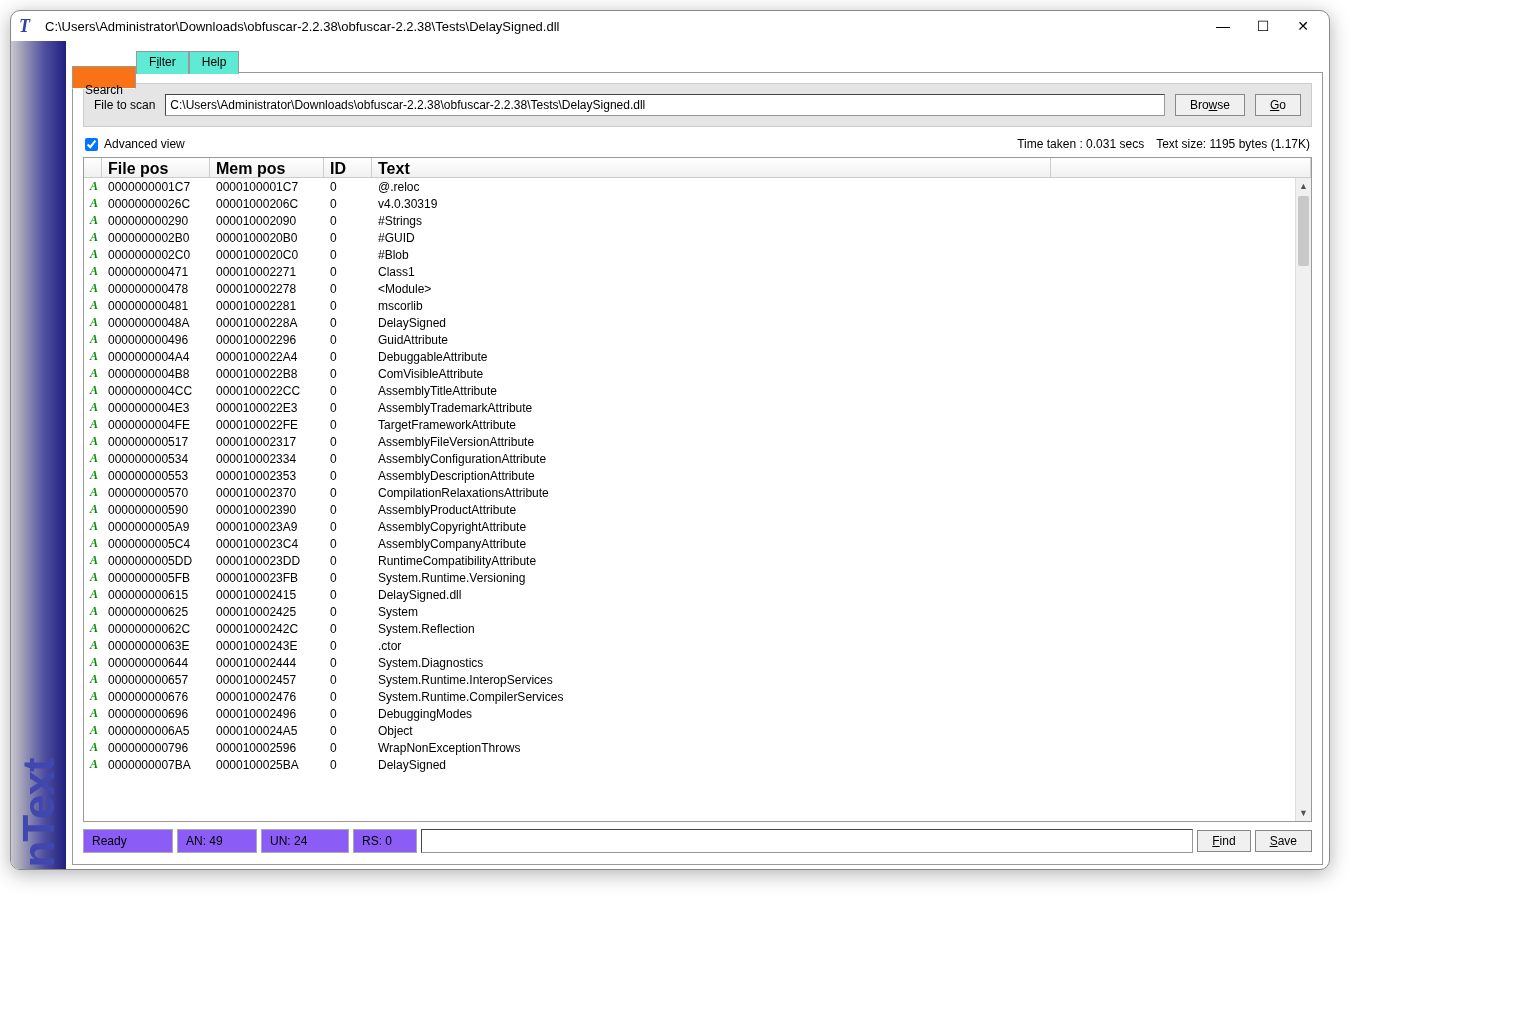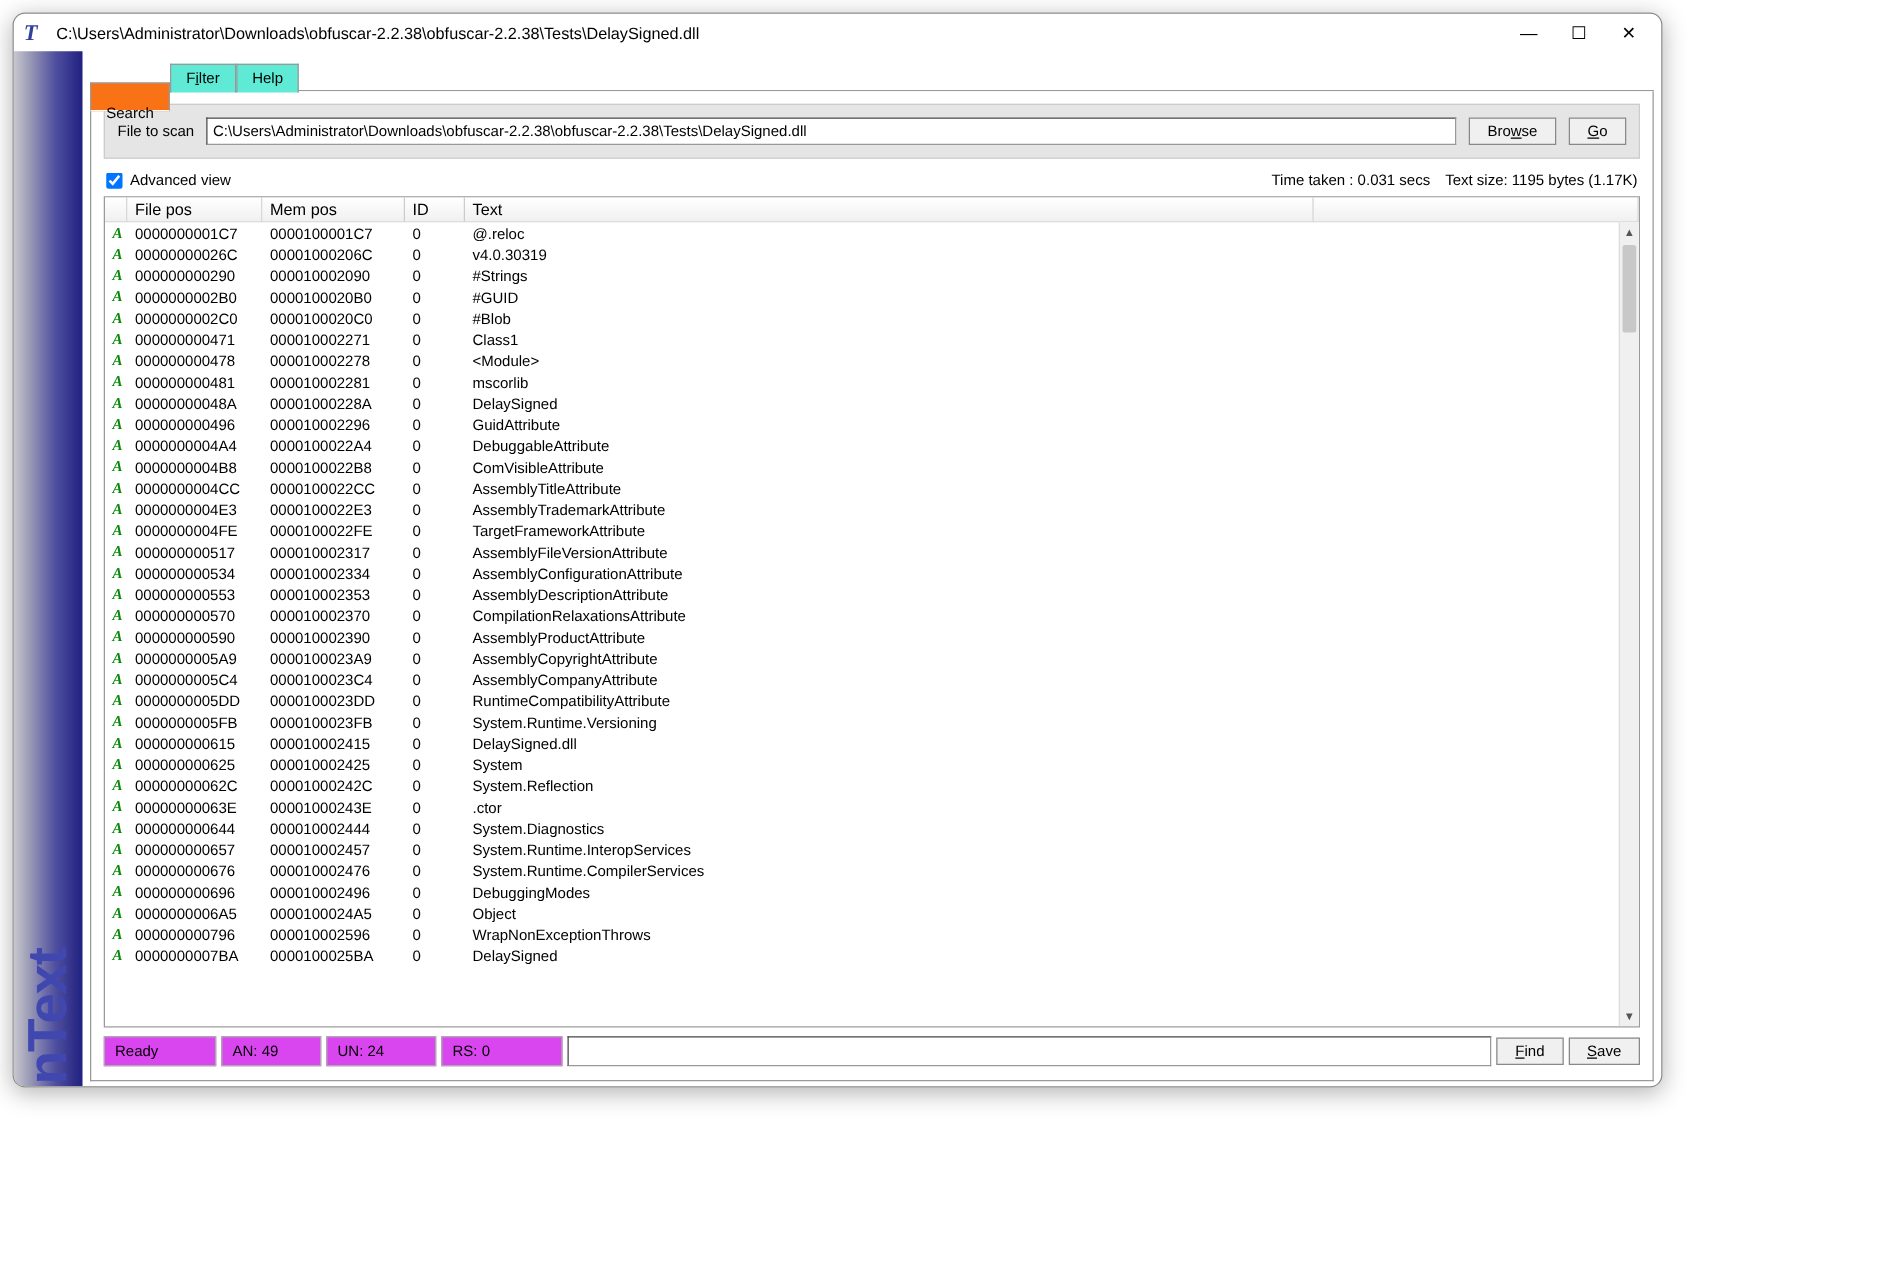--- a/index.html
+++ b/index.html
@@ -23,37 +23,37 @@
 .file-row label { font-size: 12px; }
 .file-input { flex: 1; border: 1px inset #999; padding: 2px 4px; font-size: 12px; height: 22px; background: #fff; }
 .btn { border: 1px solid #888; background: #f0f0f0; padding: 3px 14px; font-size: 12px; cursor: default; }
 .btn .ul { text-decoration: underline; }
 .options-row { display: flex; align-items: center; margin: 10px 2px 6px 2px; font-size: 12px; }
 .options-row .adv { display: flex; align-items: center; gap: 6px; }
 .options-row .spacer { flex: 1; }
 .options-row .stats { display: flex; gap: 12px; }
 .table-wrap { flex: 1; border: 1px solid #999; overflow: hidden; position: relative; display: flex; flex-direction: column; }
 .thead { display: flex; background: #fff; border-bottom: 1px solid #ccc; height: 20px; flex-shrink: 0; }
-.thead .th { border-right: 1px solid #ccc; padding: 2px 6px; font-size: 13px; background: linear-gradient(#fff,#f0f0f0); cursor: default; }
+.thead .th { border-right: 1px solid #ccc; padding: 2px 6px; font-size: 16px; background: linear-gradient(#fff,#f0f0f0); cursor: default; font-weight: bold; }
 .col-icon { width: 18px; flex-shrink: 0; }
 .col-fpos { width: 108px; flex-shrink: 0; }
 .col-mpos { width: 114px; flex-shrink: 0; }
 .col-id { width: 48px; flex-shrink: 0; text-align: left; }
 .col-text { flex: 1; min-width: 200px; }
 .col-extra { width: 260px; flex-shrink: 0; }
 .tbody { flex: 1; overflow-y: auto; font-size: 12px; background: #fff; }
 .trow { display: flex; height: 17px; align-items: center; }
 .trow .td { padding: 0 6px; white-space: nowrap; overflow: hidden; }
 .trow .icon-a { color: #0a8a0a; font-weight: bold; font-style: italic; text-align: center; font-family: serif; }
 .statusbar { display: flex; align-items: center; height: 26px; margin-top: 6px; gap: 4px; }
-.statusbar .cell { border: 1px solid #aaa; padding: 3px 8px; font-size: 12px; background: #d946ef; height: 24px; display: flex; align-items: center; }
+.statusbar .cell { border: 1px solid #aaa; padding: 3px 8px; font-size: 12px; background: #8b5cf6; height: 24px; display: flex; align-items: center; }
 .statusbar .sb-ready { width: 90px; }
 .statusbar .sb-an { width: 80px; }
 .statusbar .sb-un { width: 88px; }
-.statusbar .sb-rs { width: 97px; }
+.statusbar .sb-rs { width: 64px; }
 .statusbar .sb-input { flex: 1; border: 1px inset #999; background: #fff; height: 24px; padding: 2px 4px; }
 .scrollbar-v { position: absolute; right: 0; top: 20px; bottom: 0; width: 16px; background: #f0f0f0; border-left: 1px solid #ddd; }
 .scrollbar-v .thumb { position: absolute; left: 2px; right: 2px; top: 18px; height: 70px; background: #c8c8c8; border-radius: 2px; }
 .scrollbar-v .arr { position: absolute; left: 0; right: 0; height: 16px; text-align: center; font-size: 9px; line-height: 16px; color: #555; }
 .scrollbar-v .arr.up { top: 0; }
 .scrollbar-v .arr.dn { bottom: 0; }
 input[type=checkbox] { width: 13px; height: 13px; }
 </style>
 </head>
 <body>

